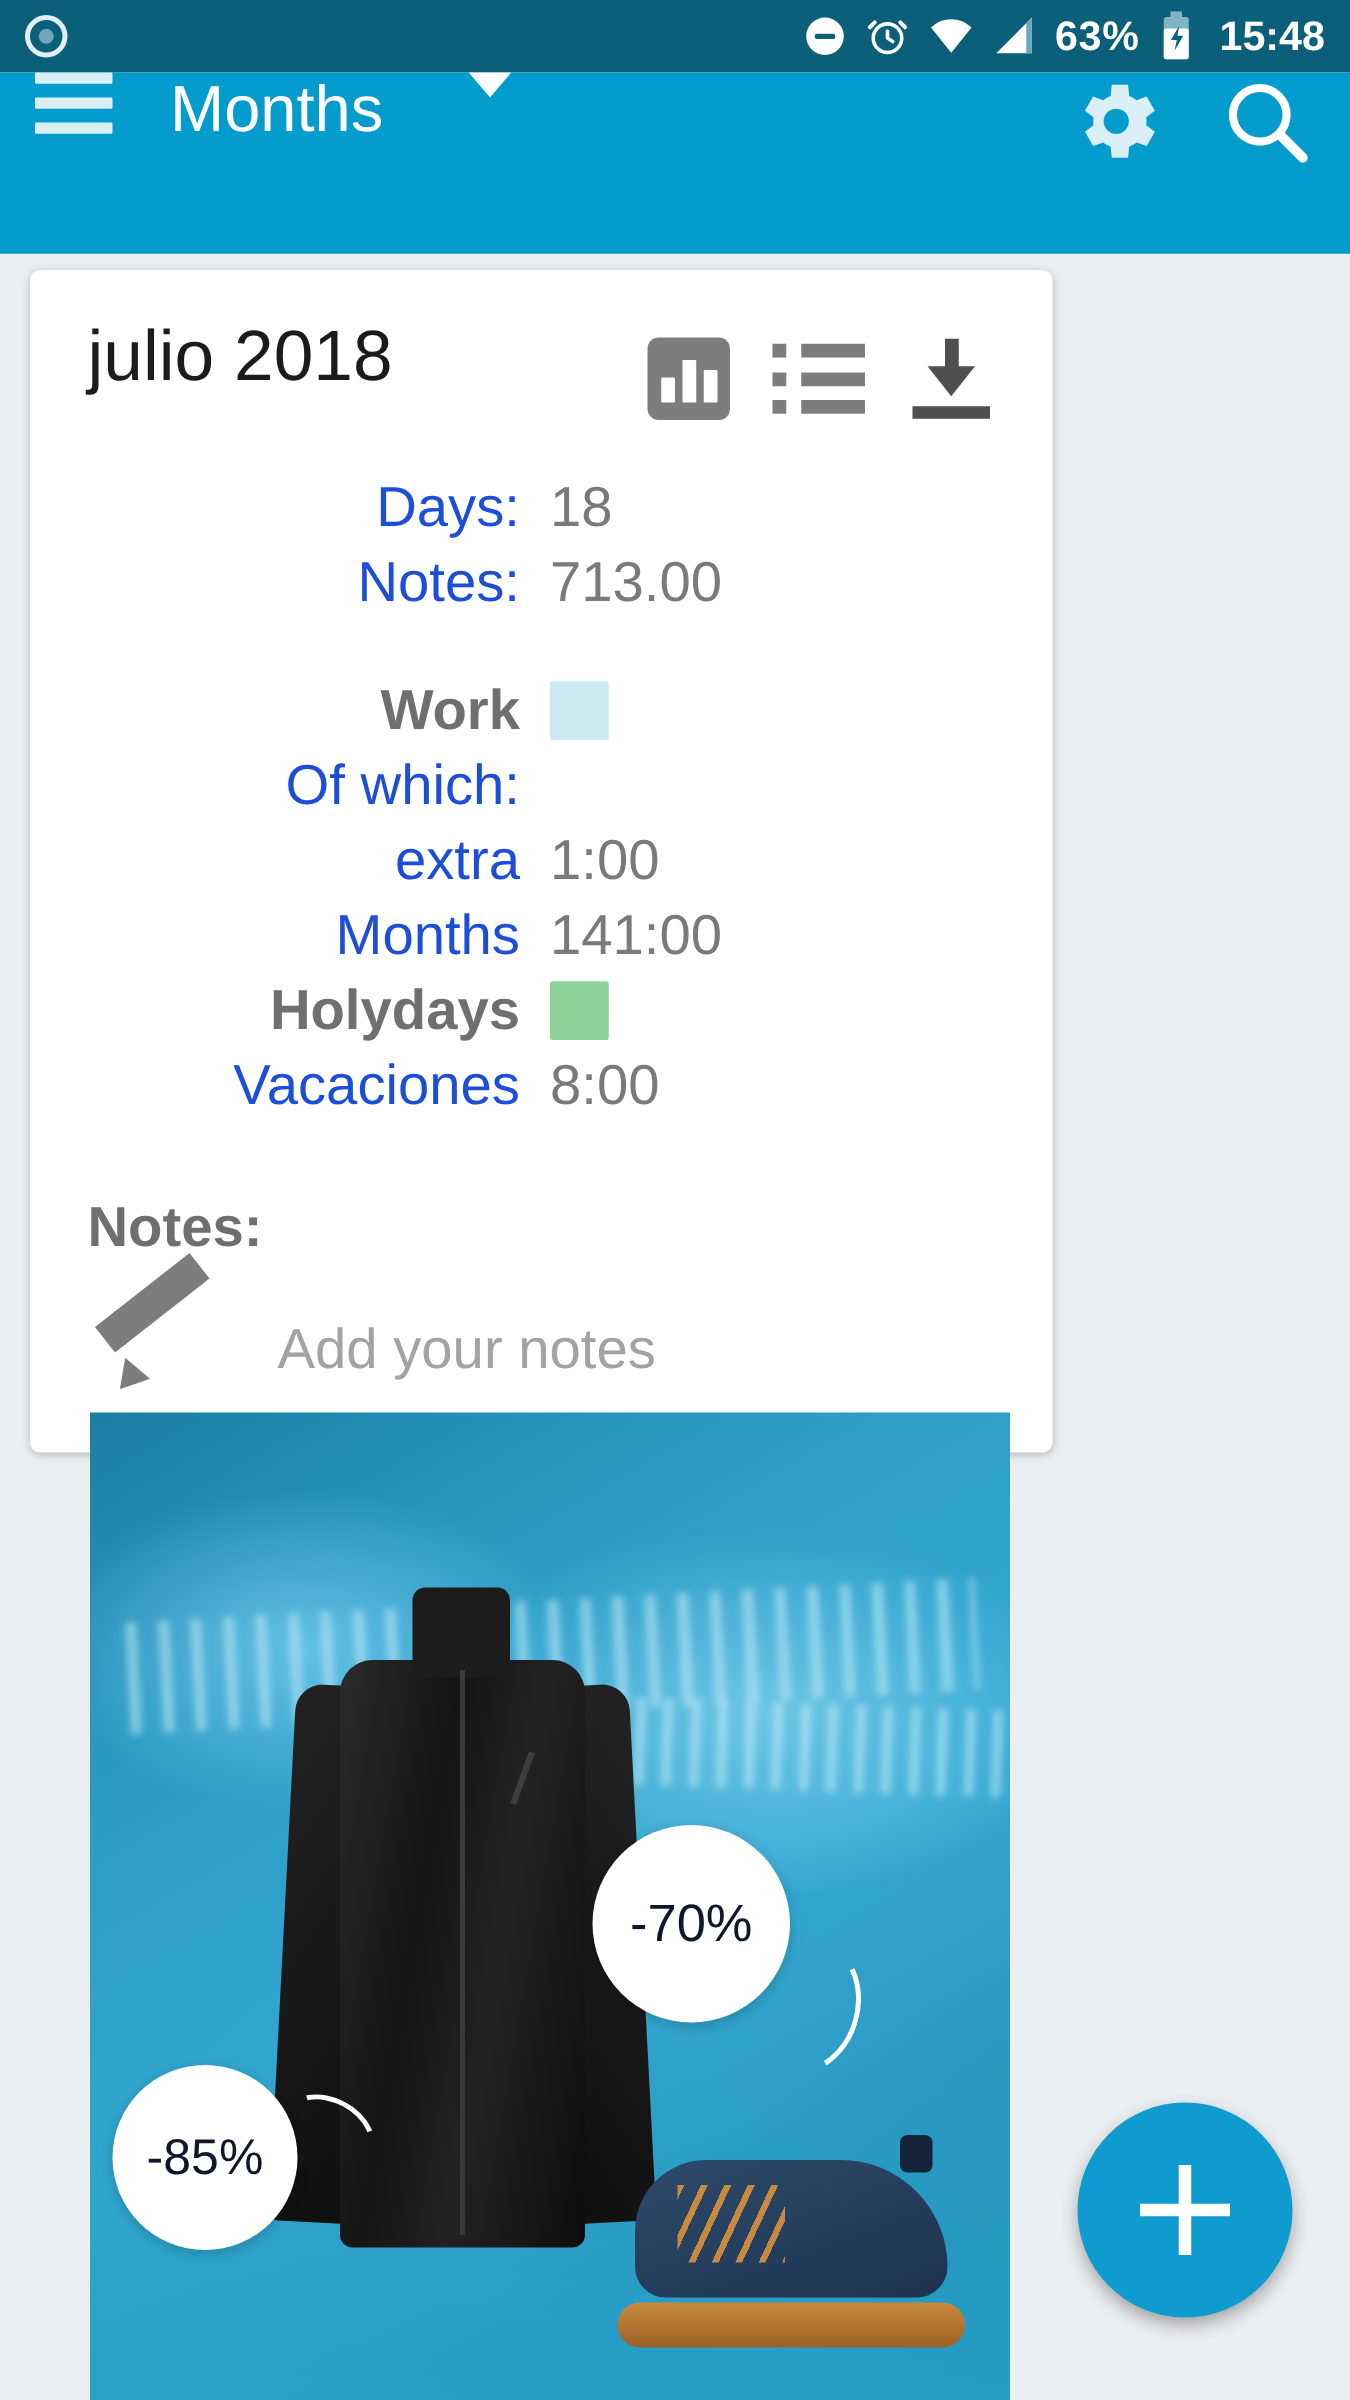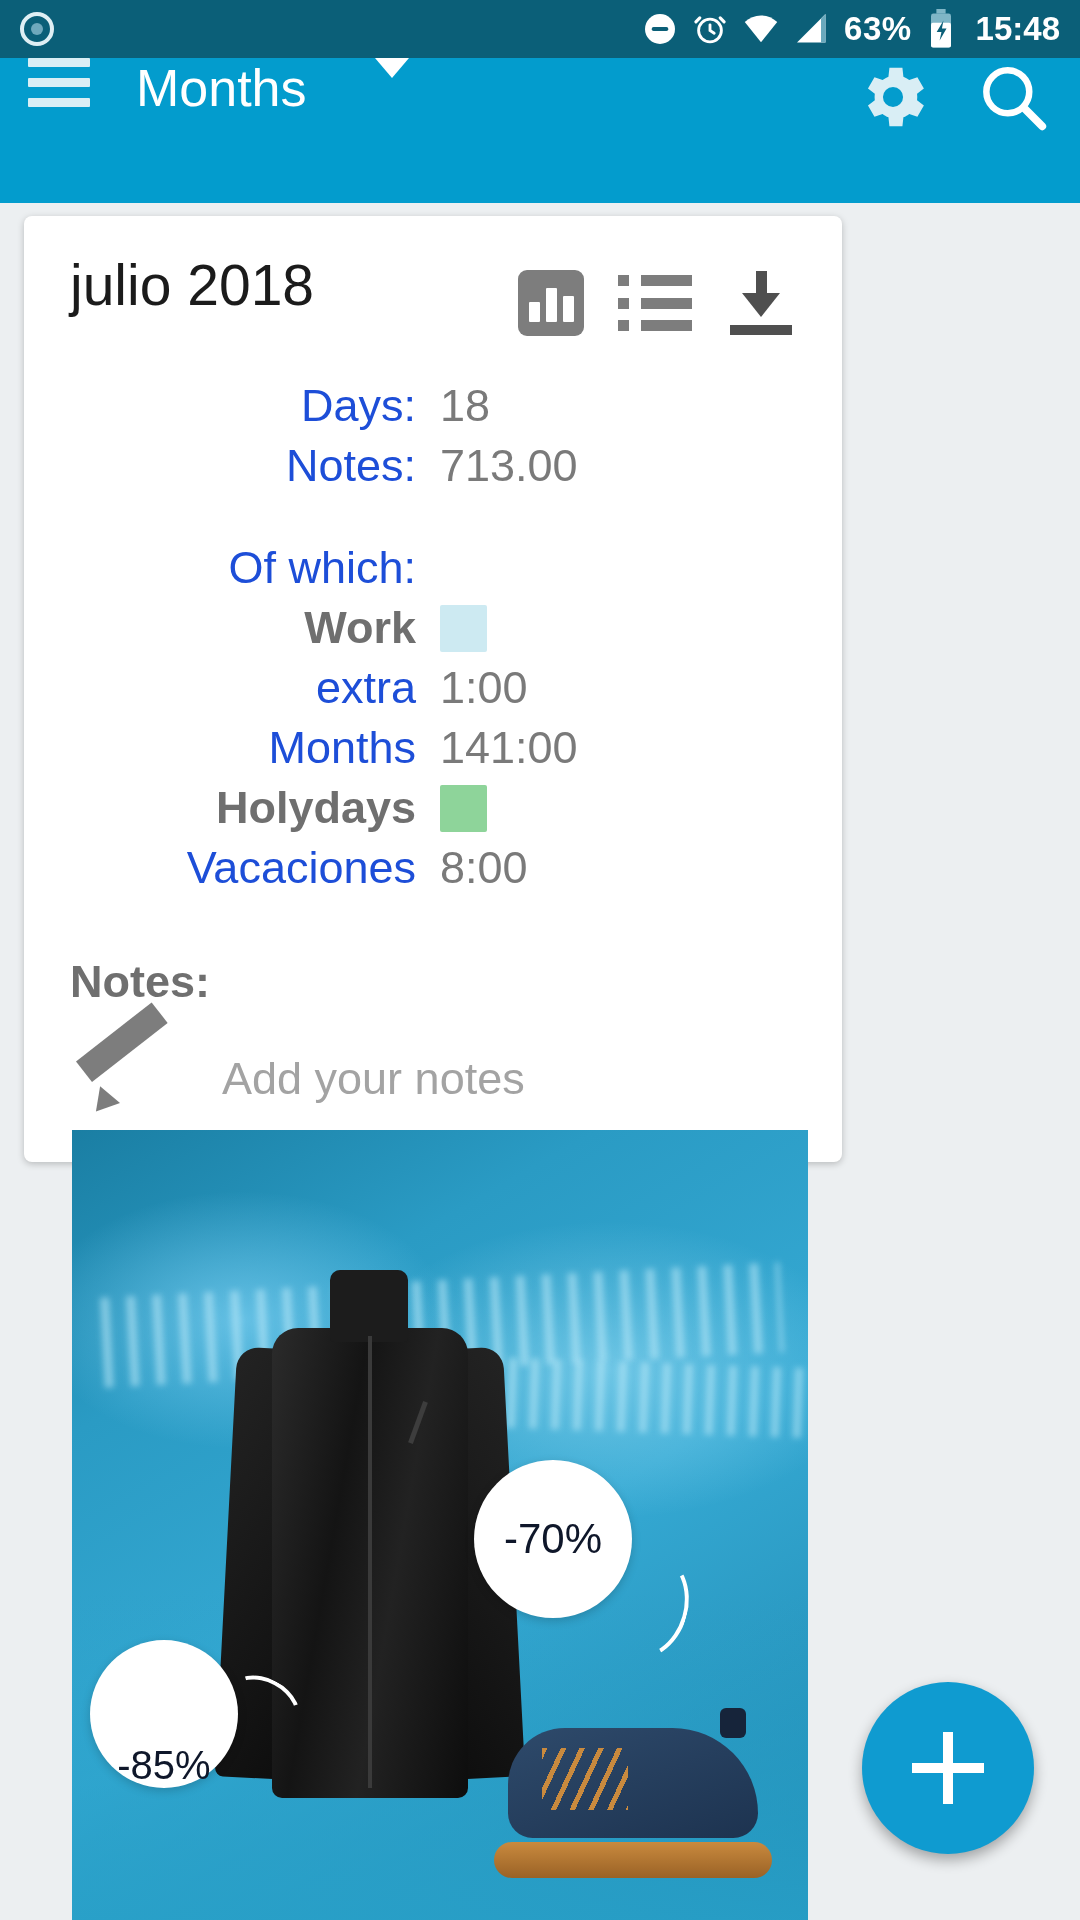--- a/index.html
+++ b/index.html
@@ -141,21 +141,21 @@
      background:linear-gradient(160deg,#2e4a6b,#1d3350);border-radius:60px 90px 26px 26px;}
   .shoe .sole{position:absolute;left:4px;bottom:6px;width:278px;height:36px;
      background:linear-gradient(180deg,#c98a3e,#9a6226);border-radius:18px;}
   .shoe .laces{position:absolute;left:52px;top:54px;width:86px;height:62px;
      background:repeating-linear-gradient(115deg,#c98a3e 0 5px,transparent 5px 17px);}
   .shoe .heelTab{position:absolute;right:34px;top:14px;width:26px;height:30px;background:#16243a;border-radius:6px;}
 
   .badge{position:absolute;background:#ffffff;border-radius:50%;
      display:flex;align-items:center;justify-content:center;
      color:#0f172a;font-weight:normal;box-shadow:0 3px 10px rgba(0,0,0,.18);}
-  .badge-85{left:18px;bottom:132px;width:148px;height:148px;font-size:40px;align-items:flex-end;}
+  .badge-85{left:18px;bottom:120px;width:148px;height:148px;font-size:40px;}
   .badge-70{right:176px;top:330px;width:158px;height:158px;font-size:42px;}
   .leader{position:absolute;border:4px solid #ffffff;border-radius:50%;
      border-left-color:transparent;border-bottom-color:transparent;}
   .leader-a{left:150px;bottom:182px;width:80px;height:60px;transform:rotate(28deg);border-right-color:transparent;}
   .leader-b{right:120px;top:420px;width:90px;height:110px;transform:rotate(16deg);border-top-color:transparent;}
 
   
   .fab{
     position:absolute; right:46px; bottom:66px;
     width:172px;height:172px;border-radius:50%;
@@ -280,27 +280,27 @@
       <div class="svalue">18</div>
     </div>
     <div class="srow">
       <div class="slabel">Notes:</div>
       <div class="svalue">713.00</div>
     </div>
 
     <div class="gap"></div>
 
     <div class="srow">
+      <div class="slabel b">Work</div>
+      <span class="swatch" style="background:#cdeaf2"></span>
+    </div>
+
+    <div class="srow">
       <div class="slabel">Of which:</div>
       <div class="svalue"></div>
-    </div>
-
-    <div class="srow">
-      <div class="slabel b">Work</div>
-      <span class="swatch" style="background:#cdeaf2"></span>
     </div>
     <div class="srow">
       <div class="slabel">extra</div>
       <div class="svalue">1:00</div>
     </div>
     <div class="srow">
       <div class="slabel">Months</div>
       <div class="svalue">141:00</div>
     </div>
     <div class="srow">

